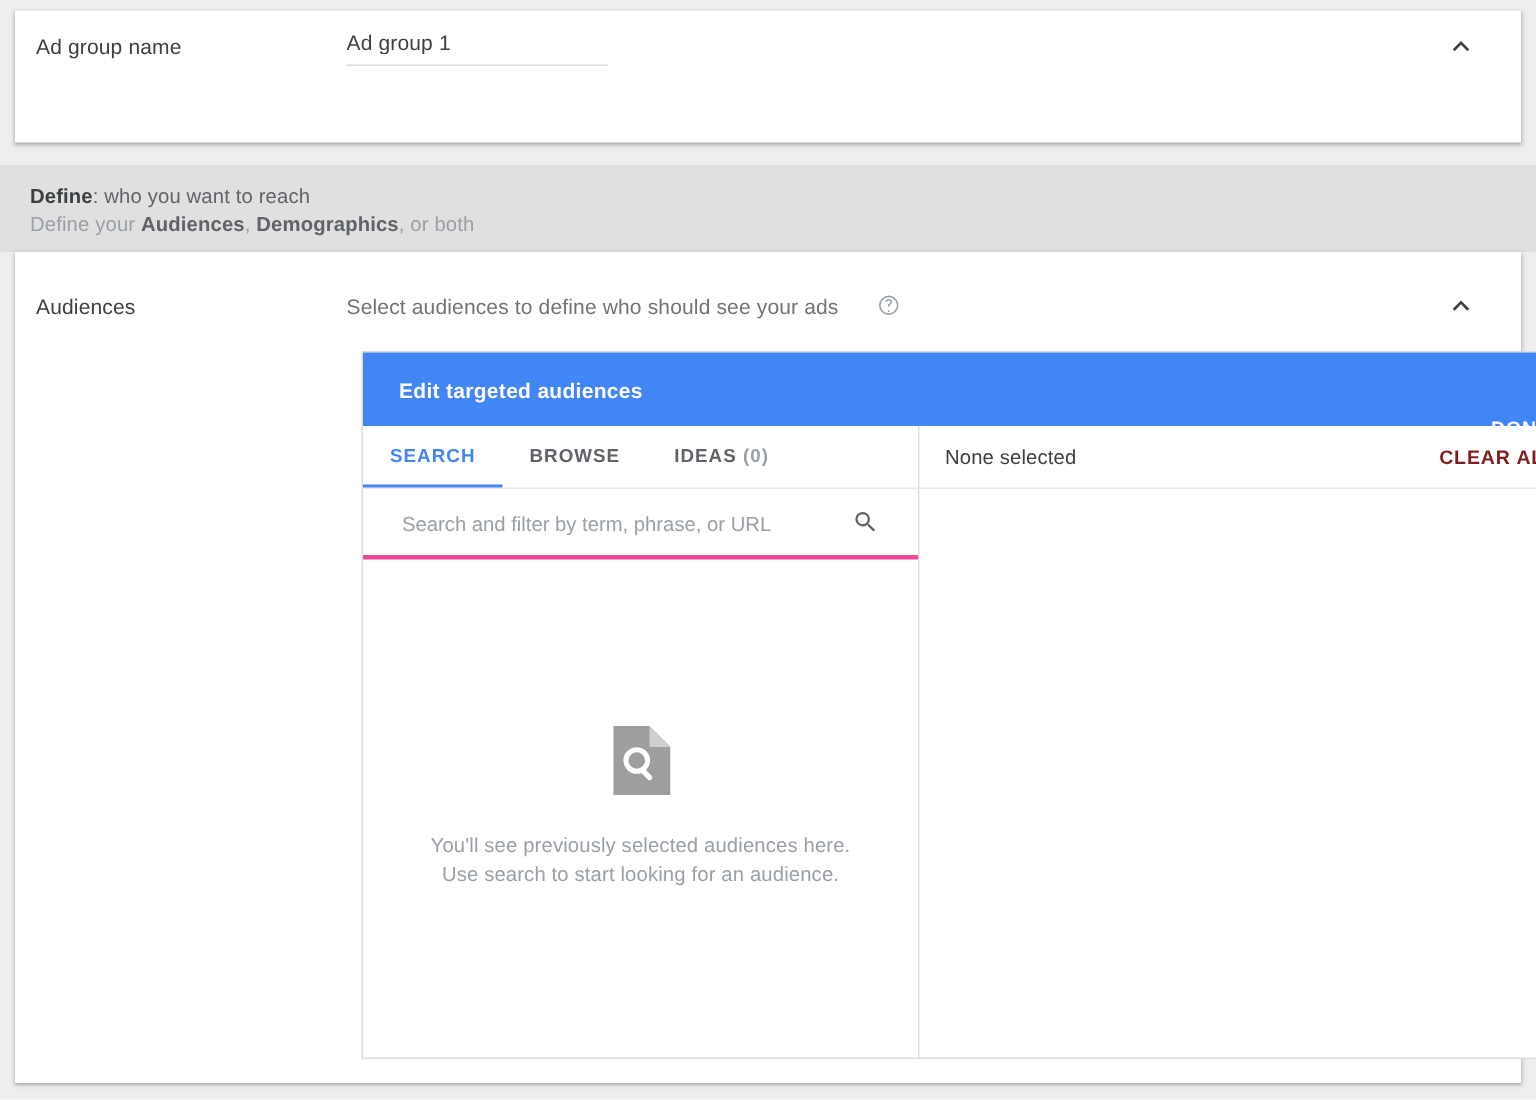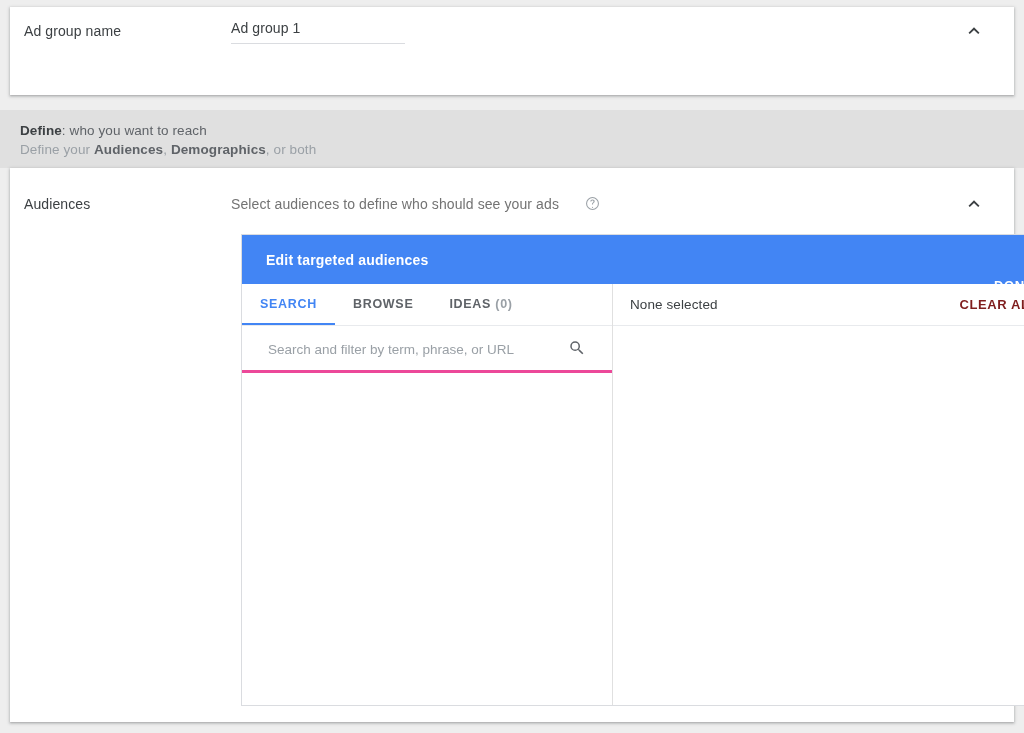--- a/index.html
+++ b/index.html
@@ -384,20 +384,34 @@
 
       <div id="search-row">
         <input id="search-input" type="text" placeholder="Search and filter by term, phrase, or URL" style="">
         <div id="search-icon">
           <svg width="18" height="18" viewBox="0 0 24 24" aria-hidden="true">
             <path d="M15.5 14h-.79l-.28-.27a6.47 6.47 0 0 0 1.57-4.23 6.5 6.5 0 1 0-6.5 6.5c1.61 0 3.09-.59 4.23-1.57l.27.28v.79l5 4.99L20.49 19zm-6 0a4.5 4.5 0 1 1 0-9 4.5 4.5 0 0 1 0 9z" fill="#5f6368"></path>
           </svg>
         </div>
       </div>
 
+      <div id="empty-state">
+        <div id="empty-icon">
+          <svg width="40" height="46" viewBox="0 0 40 46" aria-hidden="true">
+            <path d="M2 0h24l14 14v32H2z" fill="#9e9e9e"></path>
+            <path d="M26 0l14 14H26z" fill="#cfcfcf"></path>
+            <g transform="translate(6.5,12)">
+              <circle cx="11" cy="11" r="7.2" fill="none" stroke="#ffffff" stroke-width="3.4"></circle>
+              <rect x="15.6" y="15.4" width="3.6" height="9.6" rx="1.6" fill="#ffffff" transform="rotate(-45 17.4 20.2)"></rect>
+            </g>
+          </svg>
+        </div>
+        <div class="empty-line">You'll see previously selected audiences here.</div>
+        <div class="empty-line">Use search to start looking for an audience.</div>
+      </div>
 
     </div>
 
     <div id="right-pane">
       <div id="selection-row">
         <span id="none-selected">None selected</span>
         <button id="clear-all">CLEAR ALL</button>
       </div>
     </div>
 

